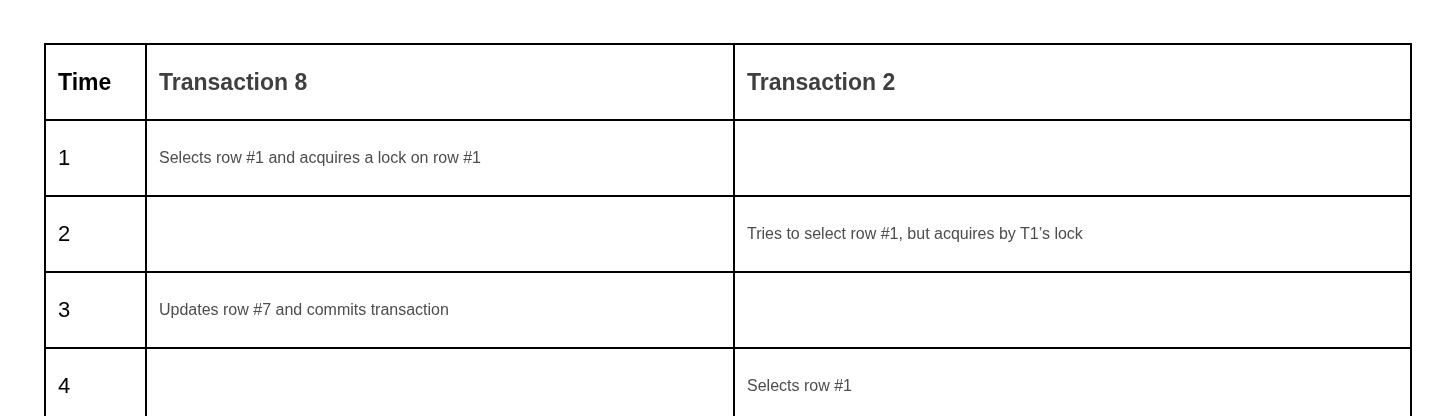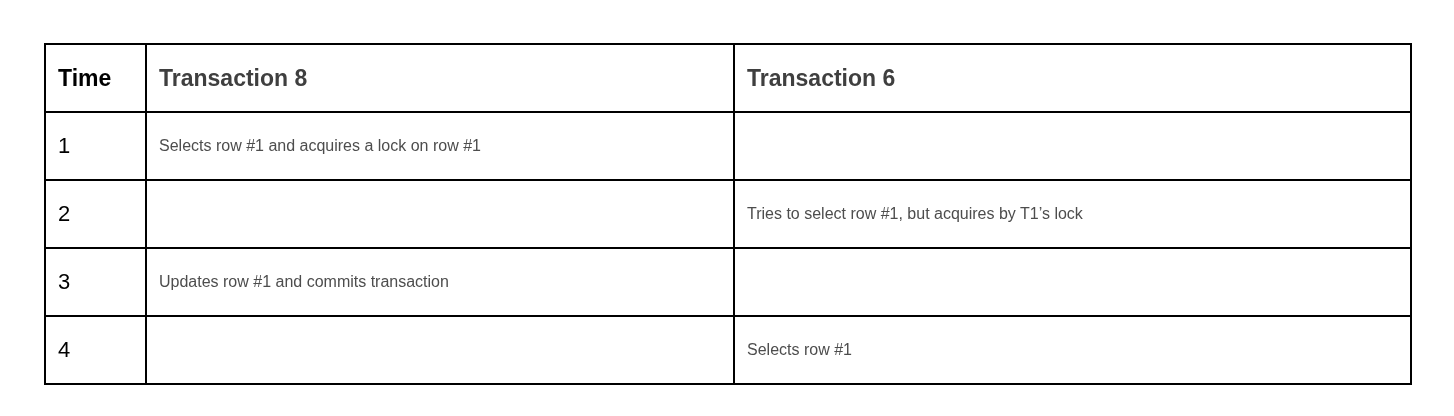--- a/index.html
+++ b/index.html
@@ -15,21 +15,21 @@
     overflow: hidden;
   }
   table.tx-table {
     position: absolute;
     left: 44px;
     top: 43px;
     border-collapse: collapse;
     table-layout: fixed;
   }
   .tx-table tr {
-    height: 68px;
+    height: 76px;
   }
   .tx-table th,
   .tx-table td {
     border: 2px solid var(--table-border, #000000);
     box-sizing: border-box;
     padding: 0 8px 0 12px;
     text-align: left;
     vertical-align: middle;
     overflow: hidden;
     white-space: nowrap;
@@ -59,37 +59,37 @@
 <table class="tx-table">
   <colgroup>
     <col style="width:101px">
     <col style="width:588px">
     <col style="width:677px">
   </colgroup>
   <thead>
     <tr>
       <th class="time-header">Time</th>
       <th class="tx-header">Transaction 8</th>
-      <th class="tx-header">Transaction 6</th>
+      <th class="tx-header">Transaction 2</th>
     </tr>
   </thead>
   <tbody>
     <tr>
       <td class="time-cell">1</td>
       <td class="body-cell">Selects row #1 and acquires a lock on row #1</td>
       <td class="body-cell"></td>
     </tr>
     <tr>
       <td class="time-cell">2</td>
       <td class="body-cell"></td>
       <td class="body-cell">Tries to select row #1, but acquires by T1’s lock</td>
     </tr>
     <tr>
       <td class="time-cell">3</td>
-      <td class="body-cell">Updates row #1 and commits transaction</td>
+      <td class="body-cell">Updates row #7 and commits transaction</td>
       <td class="body-cell"></td>
     </tr>
     <tr>
       <td class="time-cell">4</td>
       <td class="body-cell"></td>
       <td class="body-cell">Selects row #1</td>
     </tr>
   </tbody>
 </table>
 

